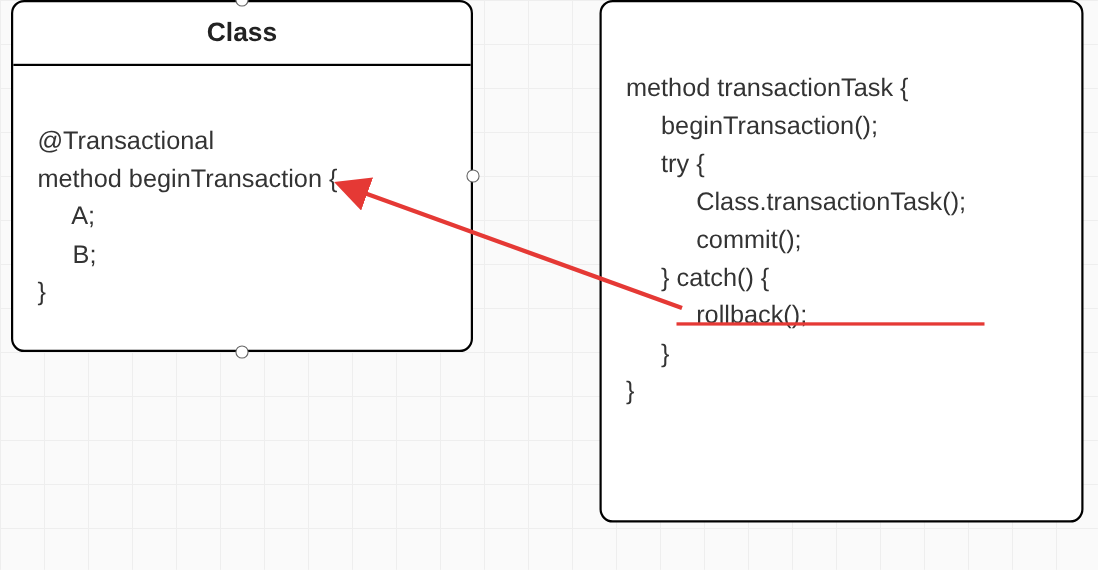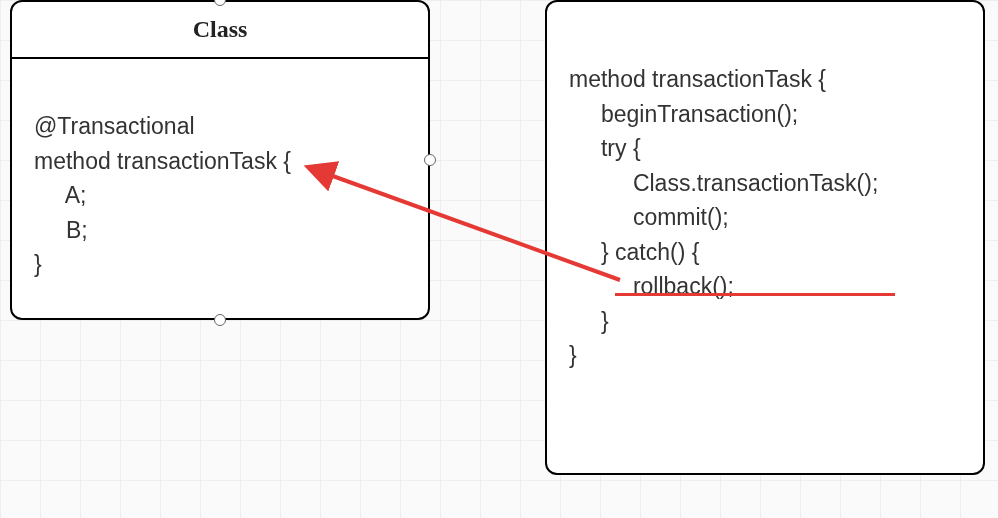--- a/index.html
+++ b/index.html
@@ -43,21 +43,20 @@
       height: 475px;
     }
     
     .box-title {
       text-align: center;
       font-size: 24px;
       font-weight: bold;
       padding: 14px 0;
       border-bottom: 2px solid #000000;
       color: #222222;
-      font-family: Liberation Serif, serif;
     }
     
     .box-body {
       padding: 18px 18px 18px 22px;
       font-size: 23px;
       line-height: 1.5;
       color: #333333;
       white-space: pre;
       font-family: Arial, Helvetica, sans-serif;
     }
@@ -96,21 +95,21 @@
       background: #e53935;
       z-index: 8;
     }
   </style>
 </head>
 <body>
 
 <div class="uml-box box-class">
   <div class="box-title">Class</div>
   <div class="box-body box-body-class">@Transactional
-method transactionTask {
+method beginTransaction {
      A;
      B;
 }</div>
 </div>
 
 <div class="uml-box box-proxy">
   <div class="box-body box-body-proxy">method transactionTask {
      beginTransaction();
      try {
           Class.transactionTask();

